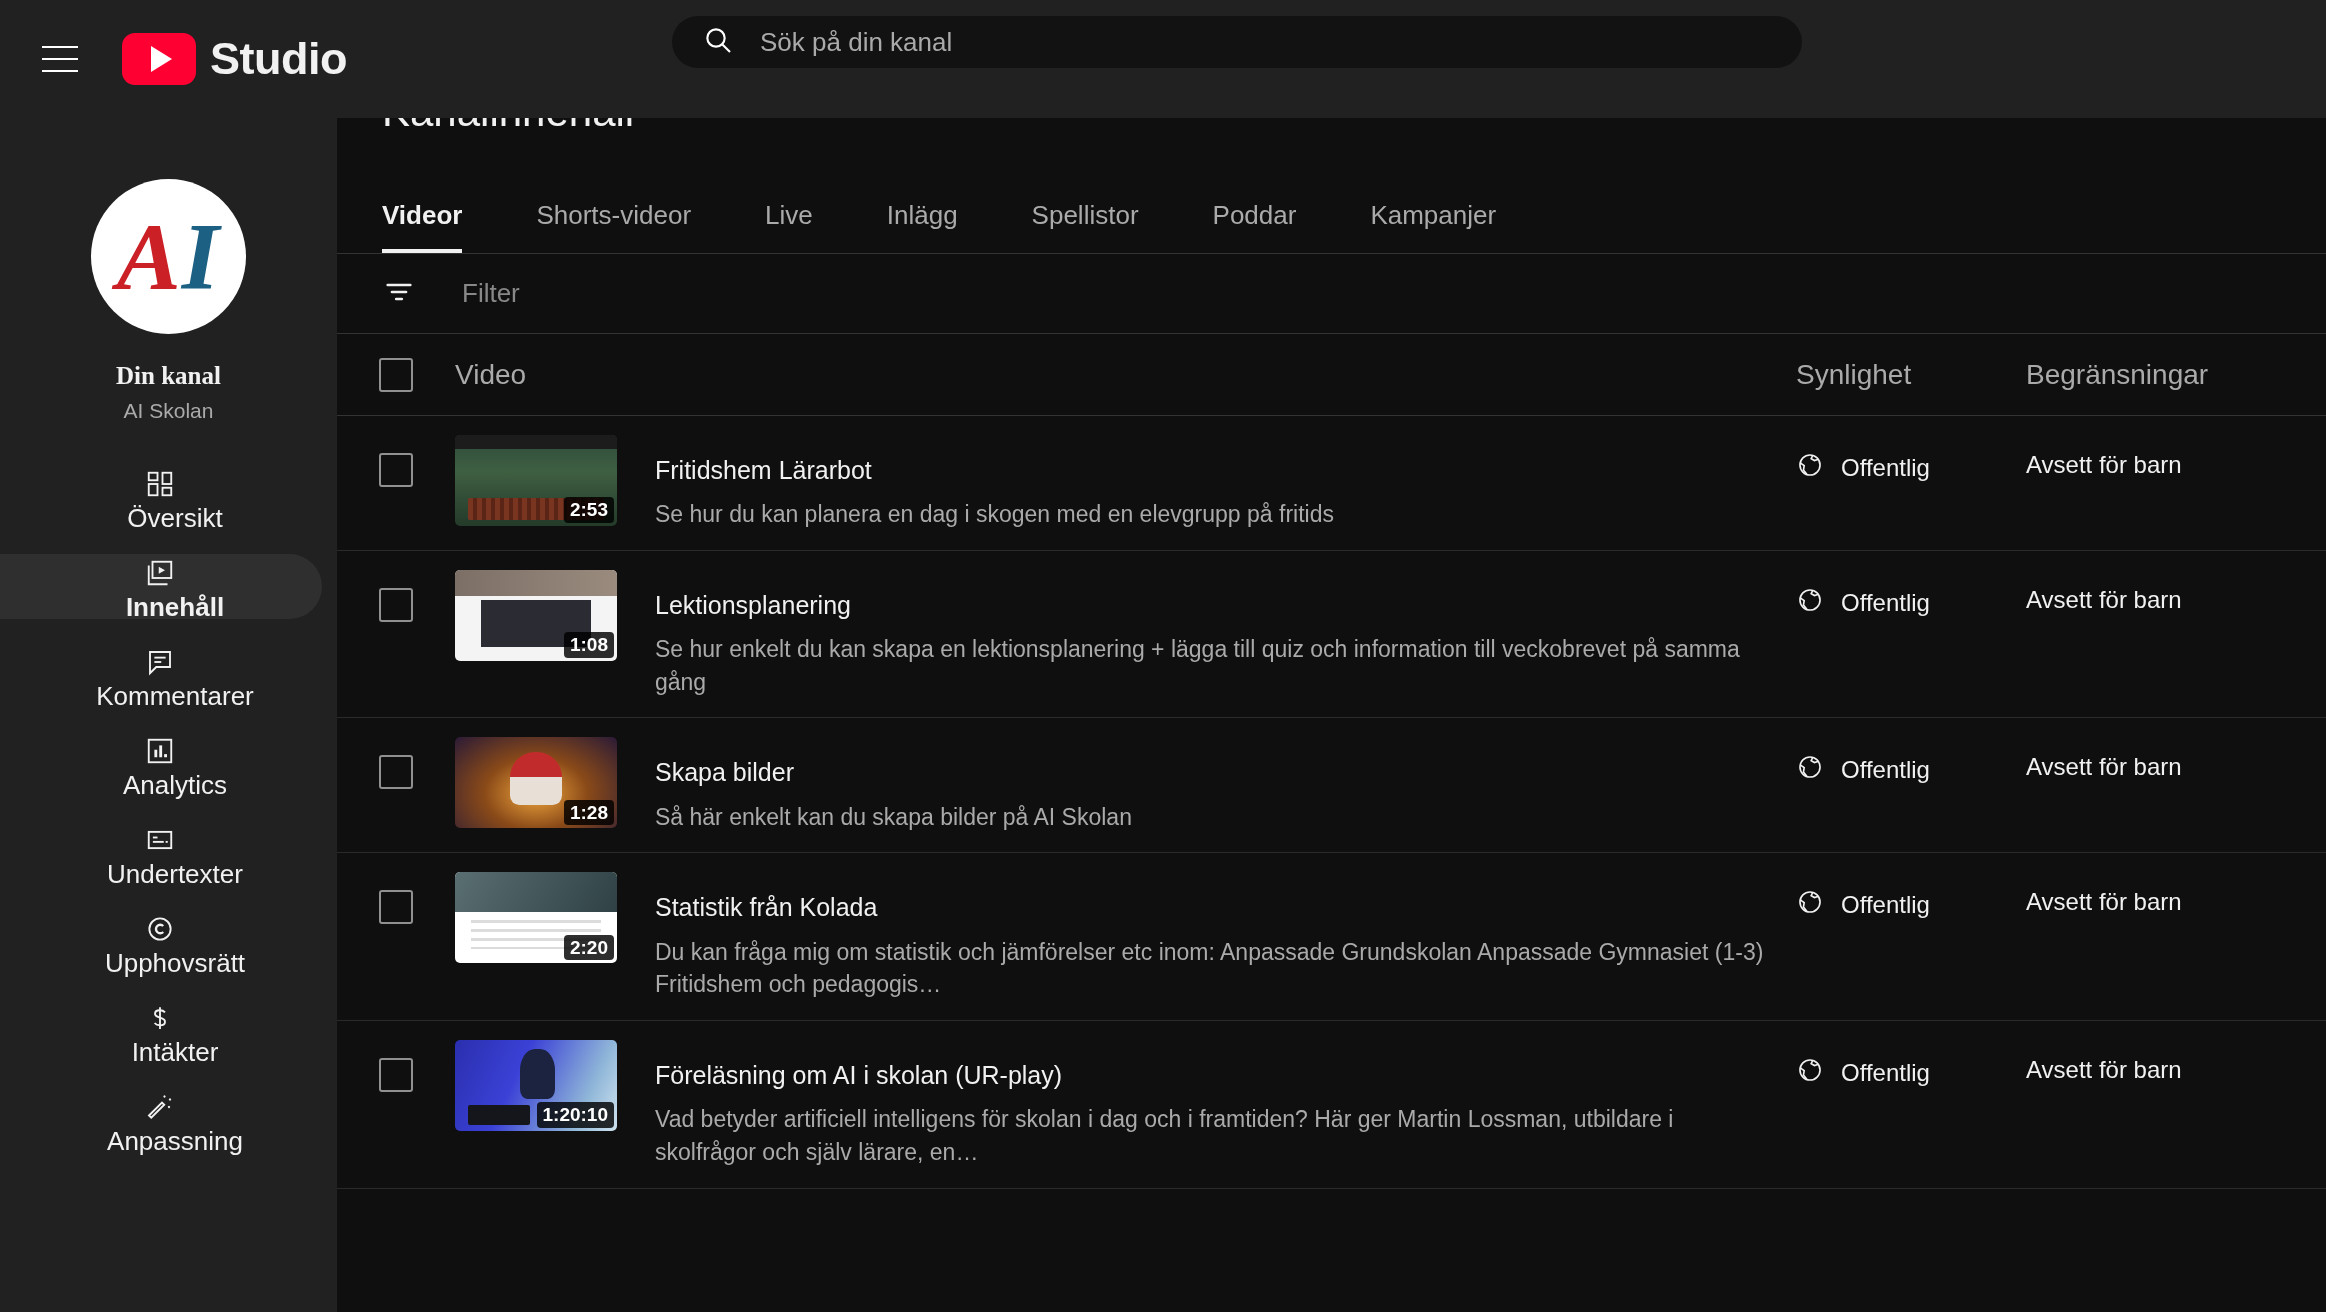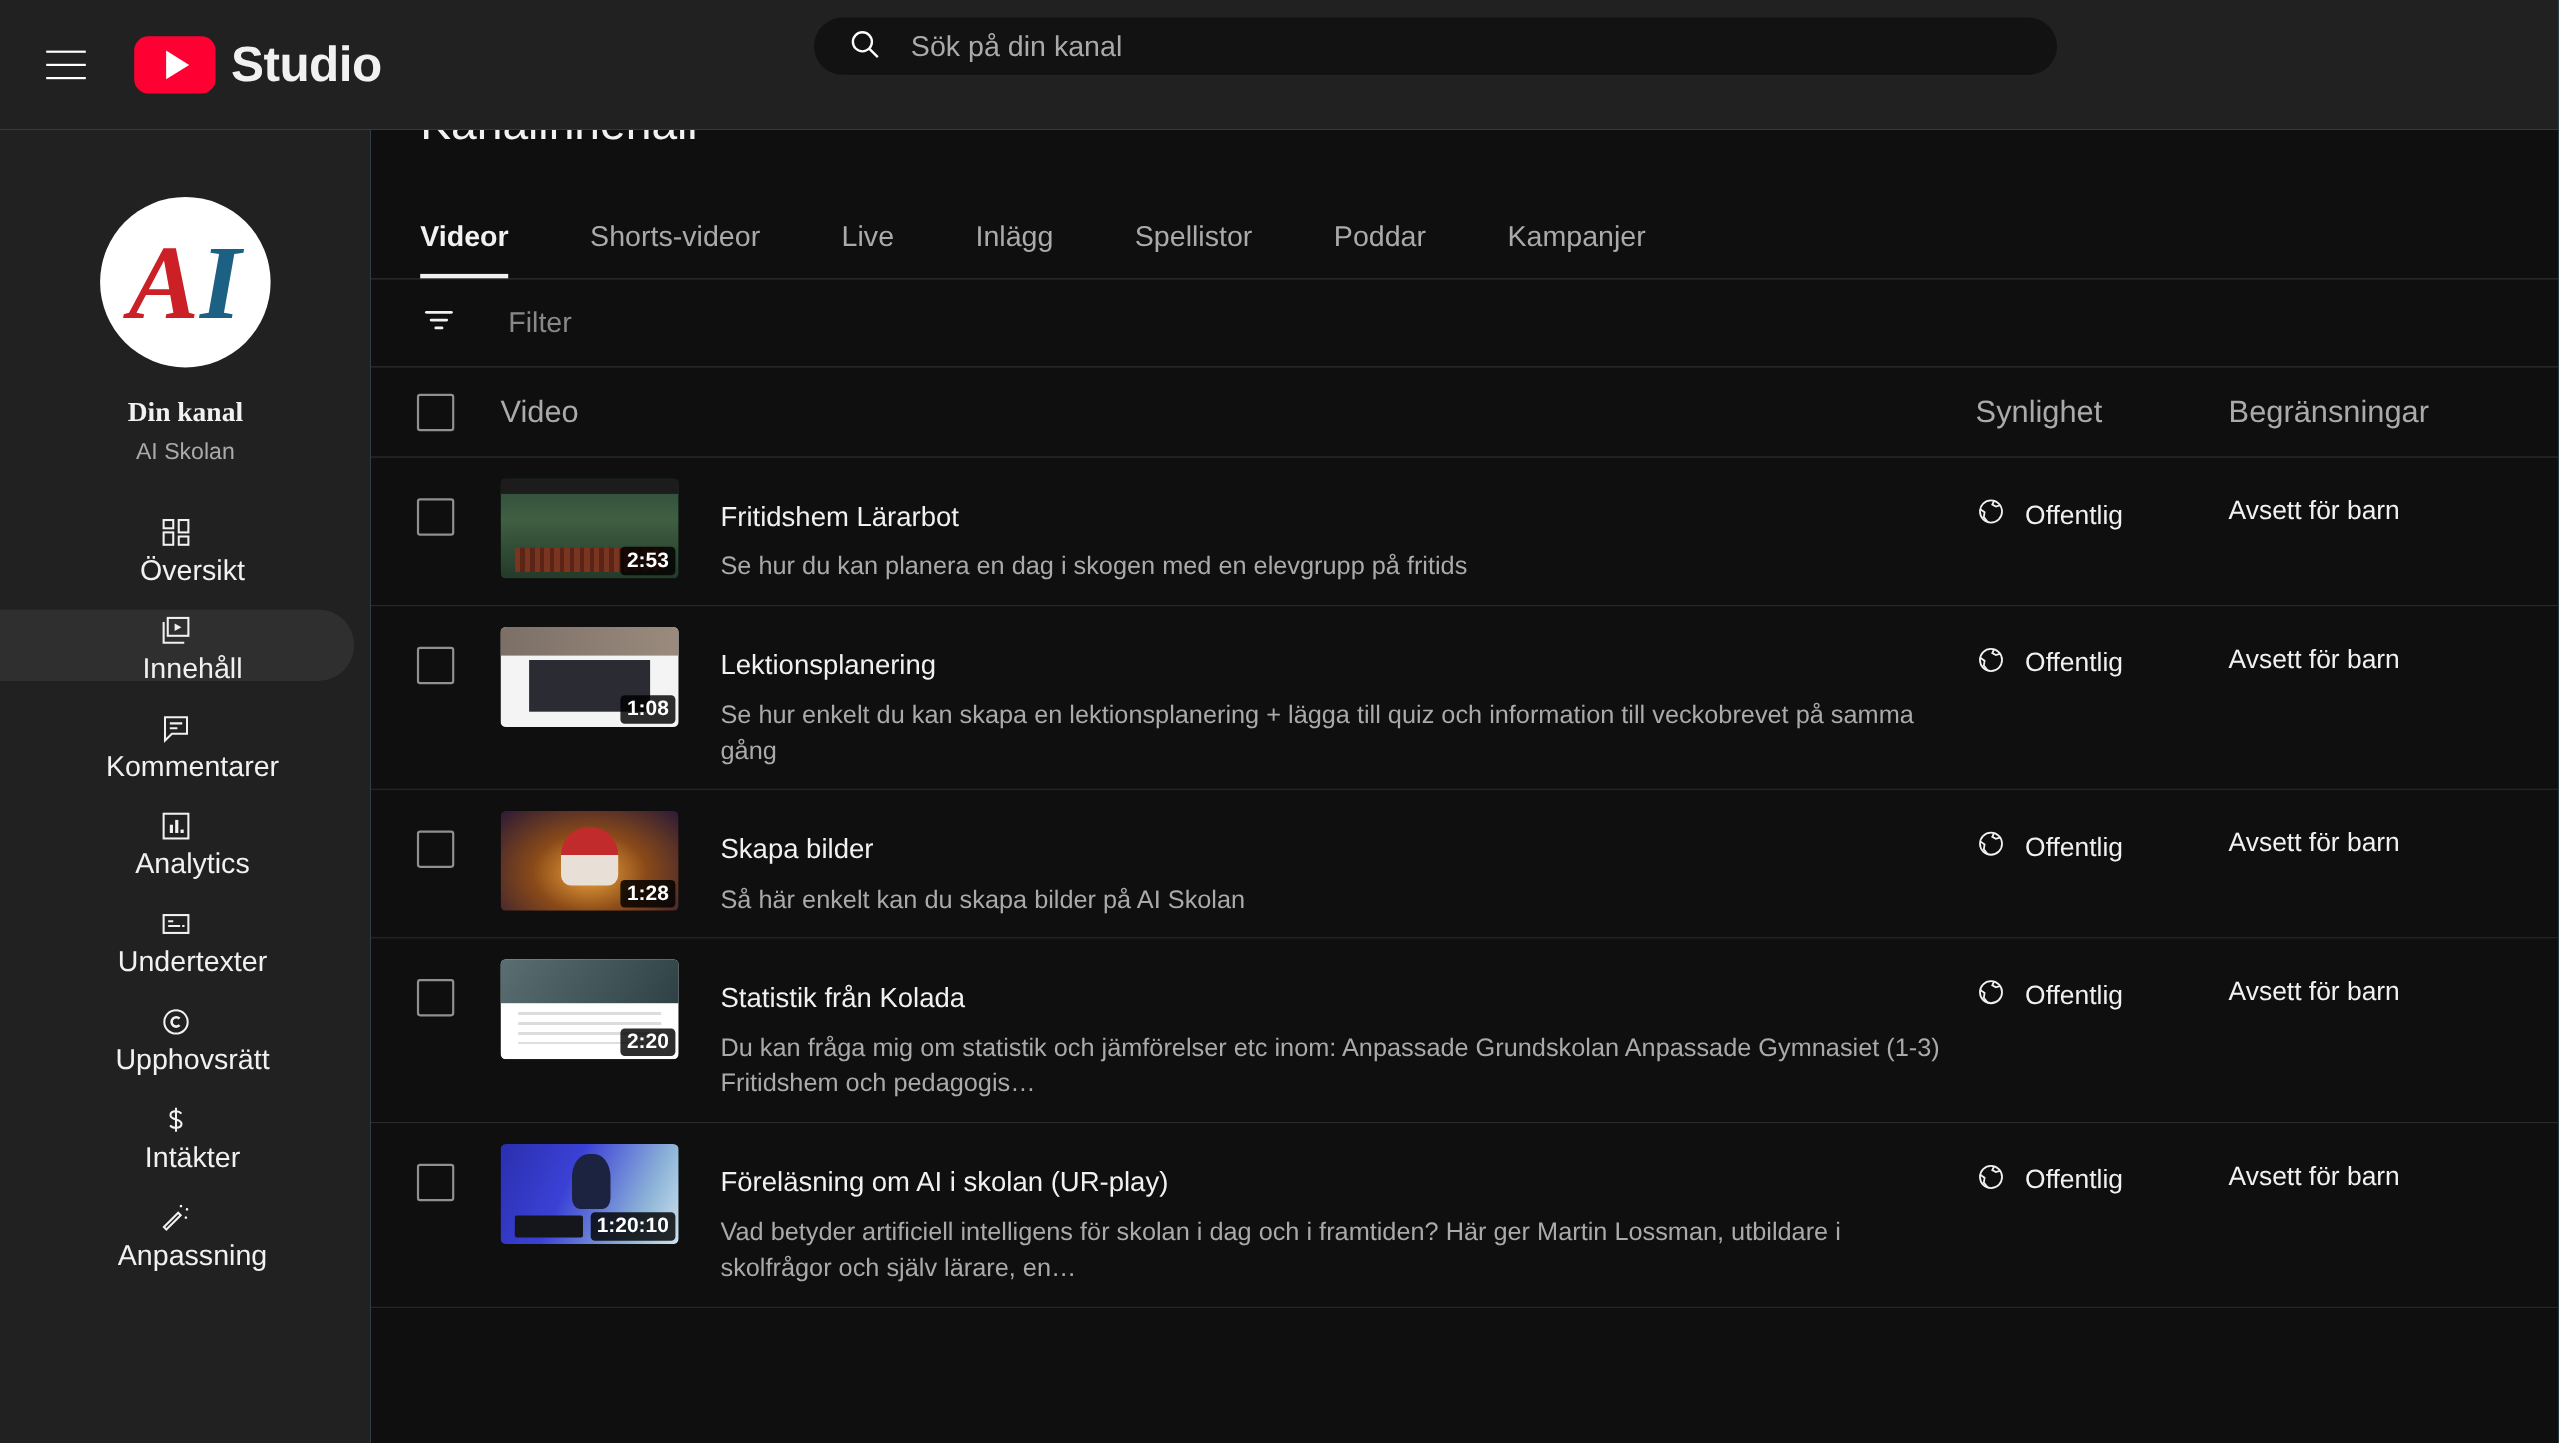--- a/index.html
+++ b/index.html
@@ -29,21 +29,21 @@
   }
   .yt-tri {
     width: 0; height: 0; border-left: 21px solid #fff;
     border-top: 13px solid transparent; border-bottom: 13px solid transparent;
     margin-left: 5px;
   }
   .studio-word {
     color: #f1f1f1; font-size: 45px; font-weight: 700; letter-spacing: -0.5px;
   }
   .searchbar {
-    position: absolute; left: 740px; top: 16px; width: 1130px; height: 52px;
+    position: absolute; left: 672px; top: 16px; width: 1130px; height: 52px;
     background: #121212; border-radius: 33px; display: flex; align-items: center;
   }
   .search-icon { margin-left: 30px; margin-right: 26px; flex: none; }
   .search-placeholder { color: #aaa; font-size: 26px; }
 
   
   .sidebar {
     position: absolute; left: 0; top: 118px; width: 337px; height: 1194px;
     background: #212121; overflow: hidden;
   }
@@ -71,21 +71,21 @@
     margin-bottom: 24px; cursor: pointer; border-radius: 0 34px 34px 0;
     width: 322px;
     flex-direction: column;
   }
   .navitem.active { background: #2f2f2f; }
   .navicon {
     width: 38px; height: 38px; flex: none; margin-right: 30px;
     display: flex; align-items: center; justify-content: center;
   }
   .navlabel { color: #f1f1f1; font-size: 26px; }
-  .navitem.active .navlabel { font-weight: 400; }
+  .navitem.active .navlabel { font-weight: 700; }
 
   
   .main {
     position: absolute; left: 337px; top: 118px;
     width: 1989px; height: 1194px; background: #0f0f0f;
     overflow: hidden;
   }
   .page-title {
     color: #f1f1f1; font-size: 42px; font-weight: 400;
     padding-left: 45px; margin-top: -30px; height: 56px; overflow: hidden;

